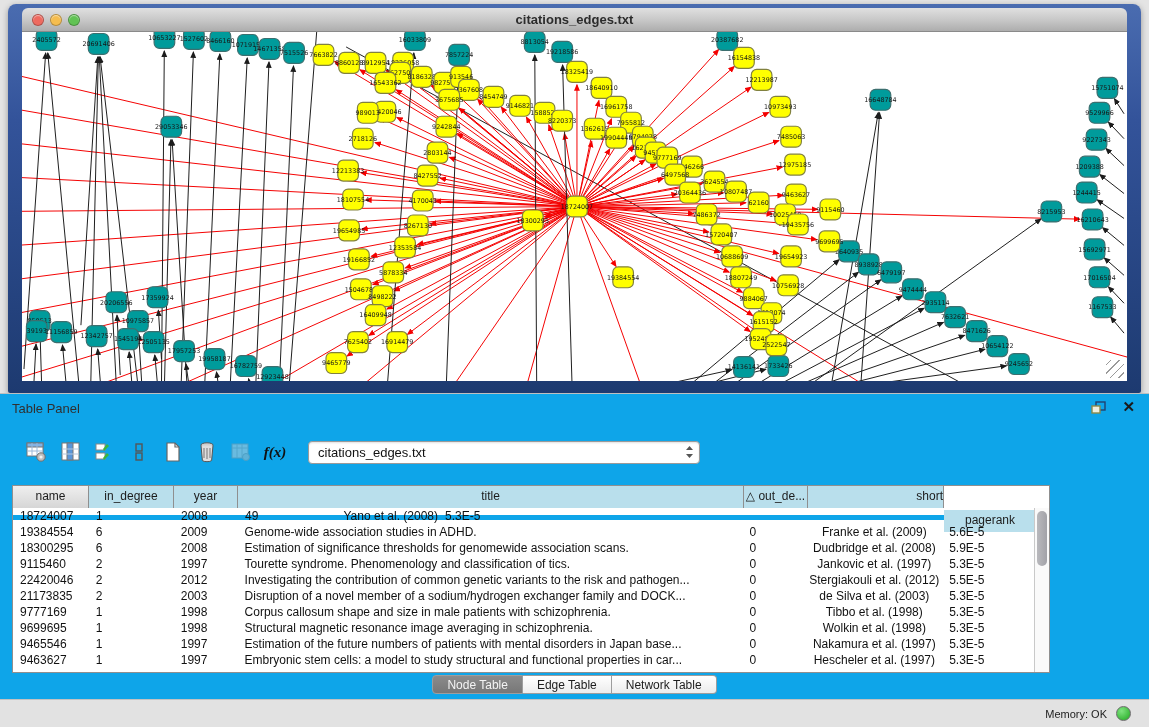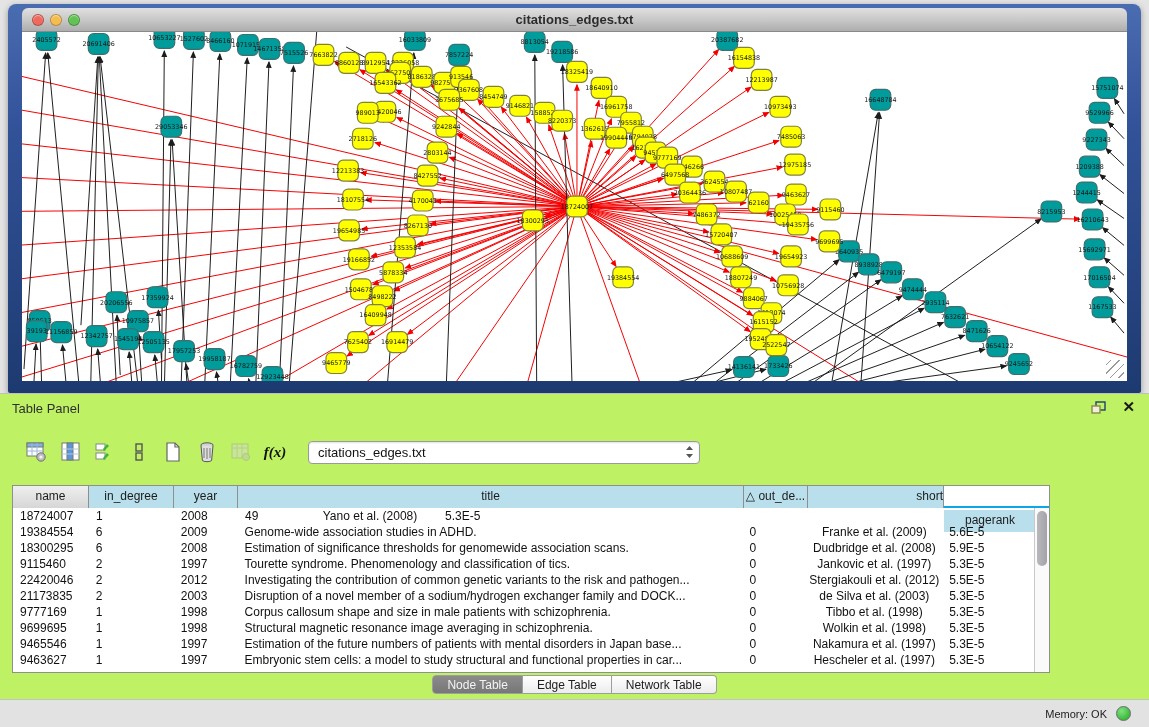--- a/index.html
+++ b/index.html
@@ -20,41 +20,41 @@
   #window-title { position:absolute; left:0; right:0; top:4px; text-align:center;
     font-size:13px; font-weight:bold; color:#2c2c2c; }
   #net-canvas { position:absolute; left:14px; right:14px; top:28px; height:349px;
     background:#ffffff; overflow:hidden; }
   #graph-svg { width:100%; height:100%; display:block; }
   #resize-grip { position:absolute; right:3px; bottom:3px; width:18px; height:18px;
     background:repeating-linear-gradient(135deg, transparent 0 3px, #9a9a9a 3px 4px, transparent 4px 6px); }
 
   
   #table-panel { position:absolute; left:0; top:393px; width:1149px; height:334px;
-    background:#bef264; border-top:1px solid #bfbfbf; }
+    background:#0ea5e9; border-top:1px solid #bfbfbf; }
   #panel-header { position:absolute; left:0; top:0; width:100%; height:28px; }
   #panel-title { position:absolute; left:12px; top:7px; font-size:13px; color:#303030; }
   #panel-float { position:absolute; right:42px; top:7px; width:16px; height:14px; cursor:pointer; }
   #panel-close { position:absolute; right:14px; top:4px; font-size:15px; font-weight:bold; color:#1a1a1a; cursor:pointer; }
 
   #toolbar { position:absolute; left:22px; top:40px; height:36px; display:flex; align-items:center; }
   .tool-btn { width:30px; height:30px; margin-right:4px; display:flex; align-items:center;
     justify-content:center; border-radius:4px; }
   .tool-btn.disabled { opacity:.45; }
   .fx-label { font-family:"Liberation Serif", serif; font-style:italic; font-weight:bold;
     font-size:15px; color:#111; }
   #table-selector { margin-left:14px; width:392px; height:23px; background:#fff;
     border:1px solid #9a9a9a; border-radius:4px; display:flex; align-items:center;
     padding:0 4px 0 9px; box-shadow:inset 0 1px 2px rgba(0,0,0,.12); }
   #table-selector .sel-text { flex:1; font-size:13px; color:#111; }
 
   
   #data-table { position:absolute; left:12px; top:91px; width:1038px; height:188px;
     background:#fff; border:1px solid #8f8f8f; }
-  #hdr-row { display:flex; height:22px; border-bottom:2px solid #0ea5e9; }
+  #hdr-row { display:flex; height:34px; border-bottom:5px solid #0ea5e9; }
   .hdr-cell { height:22px; background:#b9dfec; border-right:1px solid #8f8f8f;
     font-size:12px; color:#1c1c1c; text-align:center; line-height:21px;
     overflow:hidden; white-space:nowrap; }
   .hdr-cell.grey { background:linear-gradient(180deg,#efefef,#d6d6d6); }
   .hdr-cell:last-child { border-right:none;margin-top:24px; }
   #body-rows { position:absolute; left:0; top:22px; right:15px; bottom:0; overflow:hidden; }
   .t-row { display:flex; height:16px; }
   .t-cell { font-size:12px; color:#111; line-height:16px; white-space:nowrap;
     overflow:hidden; text-overflow:ellipsis; padding-left:7px; }
   .t-cell.center { text-align:center; padding-left:0; }
@@ -841,21 +841,21 @@
           <div class="hdr-cell" style="width: 64px;">△ out_de...</div>
           <div class="hdr-cell" style="width: 136px; text-align: right;">short</div>
           <div class="hdr-cell" style="width: 92px;">pagerank</div>
         </div>
       <div id="body-rows">
           <div class="t-row">
             <div class="t-cell" style="width: 76px;">18724007</div>
             <div class="t-cell" style="width: 85px;">1</div>
             <div class="t-cell" style="width: 64px;">2008</div>
             <div class="t-cell" style="width: 64px;">49</div>
-            <div class="t-cell center" style="width: 136px;">Yano et al. (2008)</div>
+            <div class="t-cell center" style="width: 136px; text-align: right;">Yano et al. (2008)</div>
             <div class="t-cell" style="width: 92px;">5.3E-5</div>
           </div>
           <div class="t-row">
             <div class="t-cell" style="width: 76px;">19384554</div>
             <div class="t-cell" style="width: 85px;">6</div>
             <div class="t-cell" style="width: 64px;">2009</div>
             <div class="t-cell" style="width: 506px;">Genome-wide association studies in ADHD.</div>
             <div class="t-cell" style="width: 64px;">0</div>
             <div class="t-cell center" style="width: 136px;">Franke et al. (2009)</div>
             <div class="t-cell" style="width: 92px;">5.6E-5</div>

